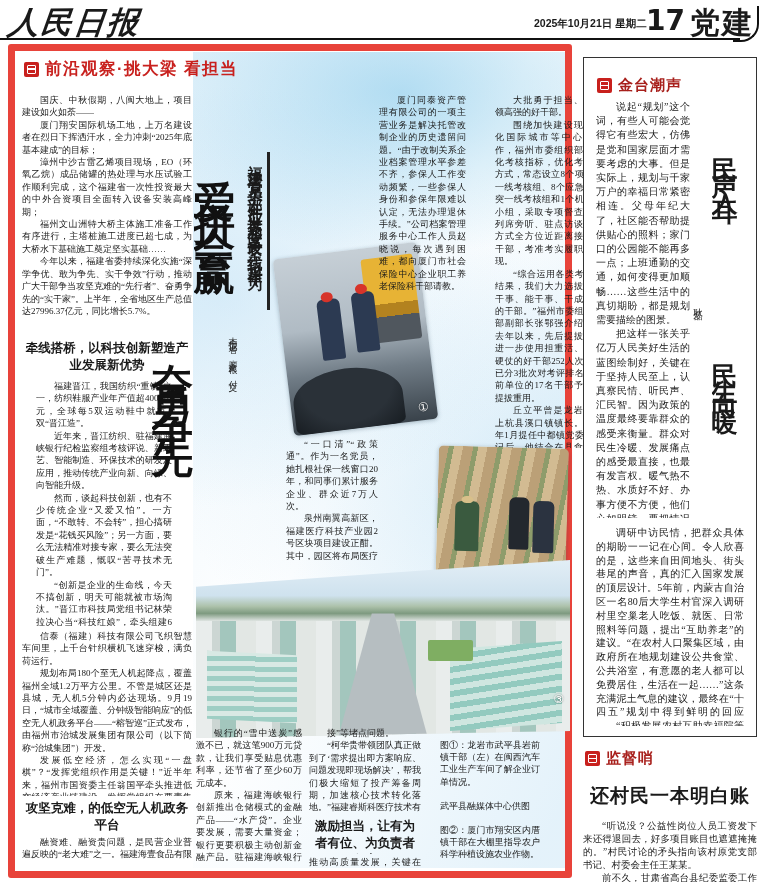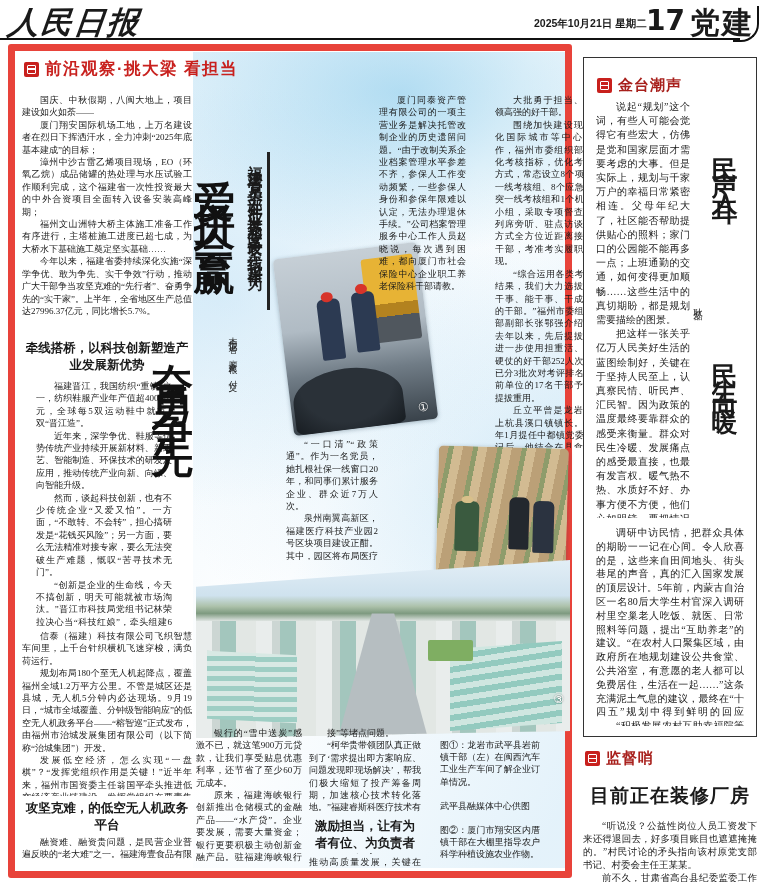--- a/index.html
+++ b/index.html
@@ -116,21 +116,21 @@
   <div class="abs txt" style="left:22px;top:94px;width:170px;height:240px;">
       <p>国庆、中秋假期，八闽大地上，项目建设如火如荼——</p>
       <p>厦门翔安国际机场工地，上万名建设者在烈日下挥洒汗水，全力冲刺“2025年底基本建成”的目标；</p>
       <p>漳州中沙古雷乙烯项目现场，EO（环氧乙烷）成品储罐的热处理与水压试验工作顺利完成，这个福建省一次性投资最大的中外合资项目全面转入设备安装高峰期；</p>
       <p>福州文山洲特大桥主体施工准备工作有序进行，主塔桩施工进度已超七成，为大桥水下基础施工奠定坚实基础……</p>
       <p>今年以来，福建省委持续深化实施“深学争优、敢为争先、实干争效”行动，推动广大干部争当攻坚克难的“先行者”、奋勇争先的“实干家”。上半年，全省地区生产总值达27996.37亿元，同比增长5.7%。</p>
     </div>
   <div class="abs subhead" style="left:22px;top:340px;width:170px;height:36px;">牵线搭桥，以科技创新塑造产业发展新优势</div>
   <div class="abs txt" style="left:22px;top:380px;width:136px;height:246px;margin-left:14px;">
       <p>福建晋江，我国纺织“重镇”之一，纺织鞋服产业年产值超4000亿元，全球每5双运动鞋中就有1双“晋江造”。</p>
-      <p>近年来，深学争优、鞋服等优势传统产业持续开展新材料、新工艺、智能制造、环保技术的研发及应用，推动传统产业向新、向绿、向智能升级。</p>
+      <p>近年来，晋江纺织、驻福建海峡银行纪检监察组考核评说、新工艺、智能制造、环保技术的研发及应用，推动传统产业向新、向绿、向智能升级。</p>
       <p>然而，谈起科技创新，也有不少传统企业“又爱又怕”。一方面，“不敢转、不会转”，担心搞研发是“花钱买风险”；另一方面，要么无法精准对接专家，要么无法突破生产难题，慨叹“苦寻技术无门”。</p>
       <p>“创新是企业的生命线，今天不搞创新，明天可能就被市场淘汰。”晋江市科技局党组书记林荣拉决心当“科技红娘”，牵头组建6支党员先锋队，分片区结对服务企业，为企业在政策解读、人才引进、创新资源整合等方面提供全方位支持。</p>
     </div>
   <div class="abs txt" style="left:22px;top:630px;width:170px;height:166px;">
       <p>信泰（福建）科技有限公司飞织智慧车间里，上千台针织横机飞速穿梭，满负荷运行。</p>
       <p>规划布局180个至无人机起降点，覆盖福州全域1.2万平方公里。不管是城区还是县城，无人机5分钟内必达现场。9月19日，“城市全域覆盖、分钟级智能响应”的低空无人机政务平台——“榕智巡”正式发布，由福州市治城发展集团有限公司（以下简称“治城集团”）开发。</p>
       <p>发展低空经济，怎么实现“一盘棋”？“发挥党组织作用是关键！”近半年来，福州市国资委主任翁国平牵头推进低空经济产业链建设，发挥党组织在要素集聚、服务集成方面的作用，进一步打通创新、产业、资金、人才、信息堵点，帮助“榕智巡”实现“一机多能、一巡多用”。</p>
     </div>
   <div class="abs subhead" style="left:22px;top:800px;width:170px;height:34px;">攻坚克难，的低空无人机政务平台</div>
   <div class="abs txt" style="left:22px;top:836px;width:170px;height:26px;">
@@ -230,19 +230,19 @@
   <div class="abs txt jt-full">
       <p>调研中访民情，把群众具体的期盼一一记在心间。令人欣喜的是，这些来自田间地头、街头巷尾的声音，真的汇入国家发展的顶层设计。5年前，内蒙古自治区一名80后大学生村官深入调研村里空巢老人吃饭、就医、日常照料等问题，提出“互助养老”的建议。“在农村人口聚集区域，由政府所在地规划建设公共食堂、公共浴室，有意愿的老人都可以免费居住，生活在一起……”这条充满泥土气息的建议，最终在“十四五”规划中得到鲜明的回应——“积极发展农村互助幸福院等互助性养老”。</p>
     </div>
 
   <div class="abs kicker kicker-side jd-kicker">
     <span class="rlogo">
         <span></span>
       </span>
     <span>监督哨</span>
   </div>
-  <div class="abs jd-headline">目前正在装修厂房</div>
+  <div class="abs jd-headline">还村民一本明白账</div>
   <div class="abs txt jd-body">
       <p>“听说没？公益性岗位人员工资发下来还得退回去，好多项目账目也遮遮掩掩的。”村民讨论的矛头指向该村原党支部书记、村委会主任王某某。</p>
       <p>前不久，甘肃省高台县纪委监委工作人员开展走访时，路边村民的几句闲聊，引起了他们的警觉。</p>
     </div>
 
 </div>
 
 </body></html>

